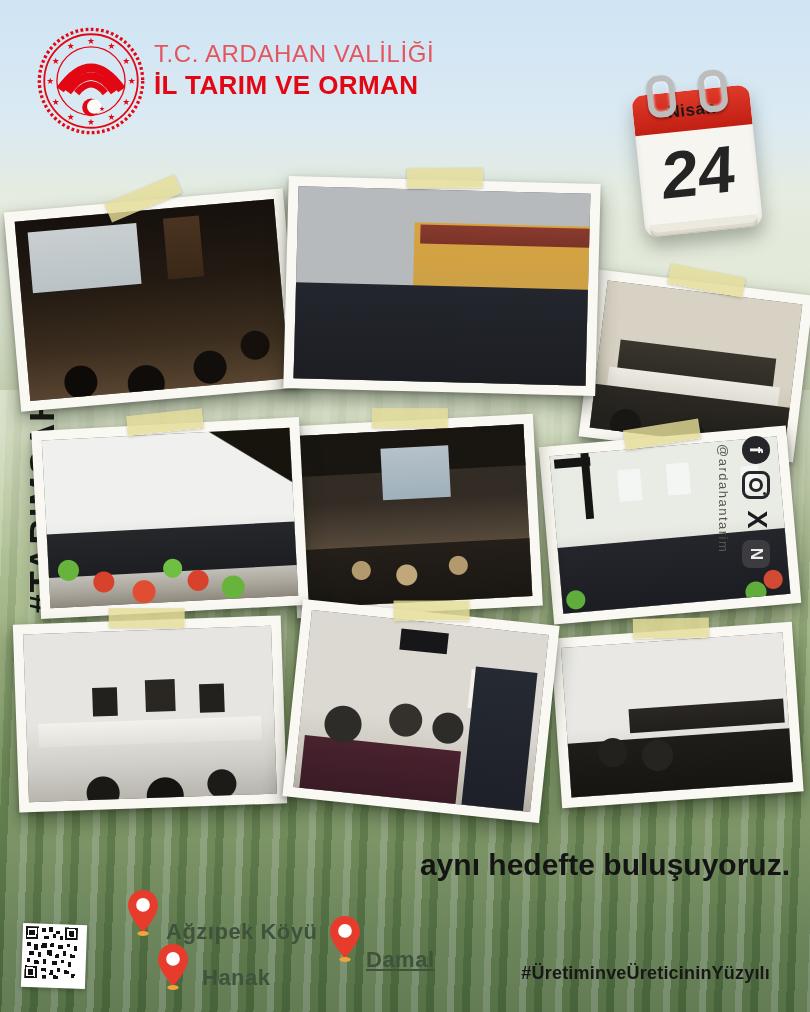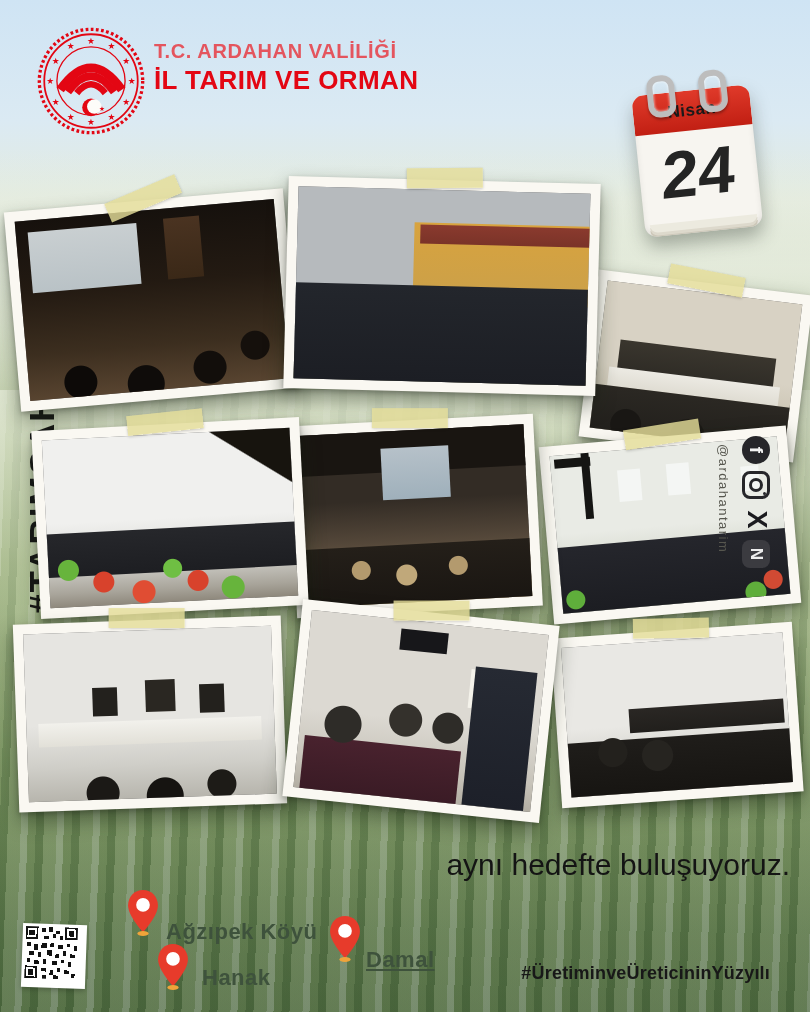--- a/index.html
+++ b/index.html
@@ -9,21 +9,21 @@
   .field-overlay{position:absolute;left:0;top:390px;width:810px;height:622px;pointer-events:none;
     background:
       linear-gradient(180deg, rgba(223,230,209,.85) 0%, rgba(186,200,158,.55) 28%, rgba(120,146,95,.28) 60%, rgba(55,85,48,.25) 100%),
       repeating-linear-gradient(92deg, rgba(246,249,239,.40) 0 7px, rgba(158,178,126,.30) 7px 15px, rgba(84,110,66,.38) 15px 23px, rgba(196,210,168,.34) 23px 36px);}
   .sky-haze{position:absolute;left:0;top:150px;width:810px;height:260px;pointer-events:none;
     background:linear-gradient(180deg, rgba(235,242,235,0) 0%, rgba(233,239,226,.65) 45%, rgba(226,233,216,0) 100%);}
 
   
   .logo{position:absolute;left:36px;top:26px;width:110px;height:110px;}
   .agency{position:absolute;left:154px;top:40px;line-height:1.15;}
-  .agency .l1{display:block;font-size:20px;color:#e4555e;font-weight:700;letter-spacing:.6px;}
+  .agency .l1{display:block;font-size:24px;color:#e4555e;font-weight:400;letter-spacing:.6px;}
   .agency .l2,.agency .l3{display:block;font-size:26px;color:#e30613;font-weight:800;letter-spacing:.4px;margin-top:3px;}
 
   
   .calendar{position:absolute;left:638px;top:76px;width:118px;height:166px;transform:rotate(-6deg);}
   .cal-body{position:absolute;left:0;right:0;top:14px;bottom:10px;background:#f7f5f0;border-radius:12px;
     box-shadow:0 10px 18px rgba(40,50,40,.35), inset 0 -4px 6px rgba(0,0,0,.08);overflow:hidden;}
   .cal-head{height:40px;background:linear-gradient(180deg,#e03a2a 0%,#c11f13 100%);display:flex;align-items:center;justify-content:center;}
   .cal-head span{color:#1a1a1a;font-weight:700;font-size:17px;letter-spacing:.5px;}
   .cal-day{text-align:center;font-size:66px;font-weight:800;color:#242424;line-height:1.3;transform:skewX(-7deg);}
   .cal-pages{position:absolute;left:5px;right:5px;bottom:4px;height:8px;background:#eceadf;border-radius:0 0 10px 10px;
@@ -167,21 +167,21 @@
     radial-gradient(circle at 40% 76%, #262420 0 15px, rgba(0,0,0,0) 16px),
     linear-gradient(#2a2724,#211f1c),
     linear-gradient(#1f1d1a,#171512),
     linear-gradient(180deg,#e9e8e4 0 55%,#d3d2cc 80%,#beb9ae 100%);
     background-size:auto,auto,70% 16%,100% 36%,100% 100%;
     background-position:0 0,0 0,95% 52%,0 100%,0 0;}
   .p9 .tape{transform:rotate(3deg);}
 
   
   .msg1{position:absolute;left:28px;top:810px;font-size:30px;font-weight:700;color:#141414;}
-  .msg2{position:absolute;right:20px;top:848px;font-size:30px;font-weight:400;color:#141414;}
+  .msg2{position:absolute;right:20px;top:848px;font-size:30px;font-weight:700;color:#141414;}
 
   
   .pin{position:absolute;}
   .loc-label{position:absolute;font-size:22px;font-weight:700;color:#3e523c;letter-spacing:.5px;margin-top:16px;}
   .pin1{left:128px;top:890px;}
   .lab1{left:166px;top:903px;}
   .pin2{left:158px;top:944px;}
   .lab2{left:202px;top:949px;}
   .pin3{left:330px;top:916px;}
   .lab3{left:366px;top:931px;text-decoration:underline;}

